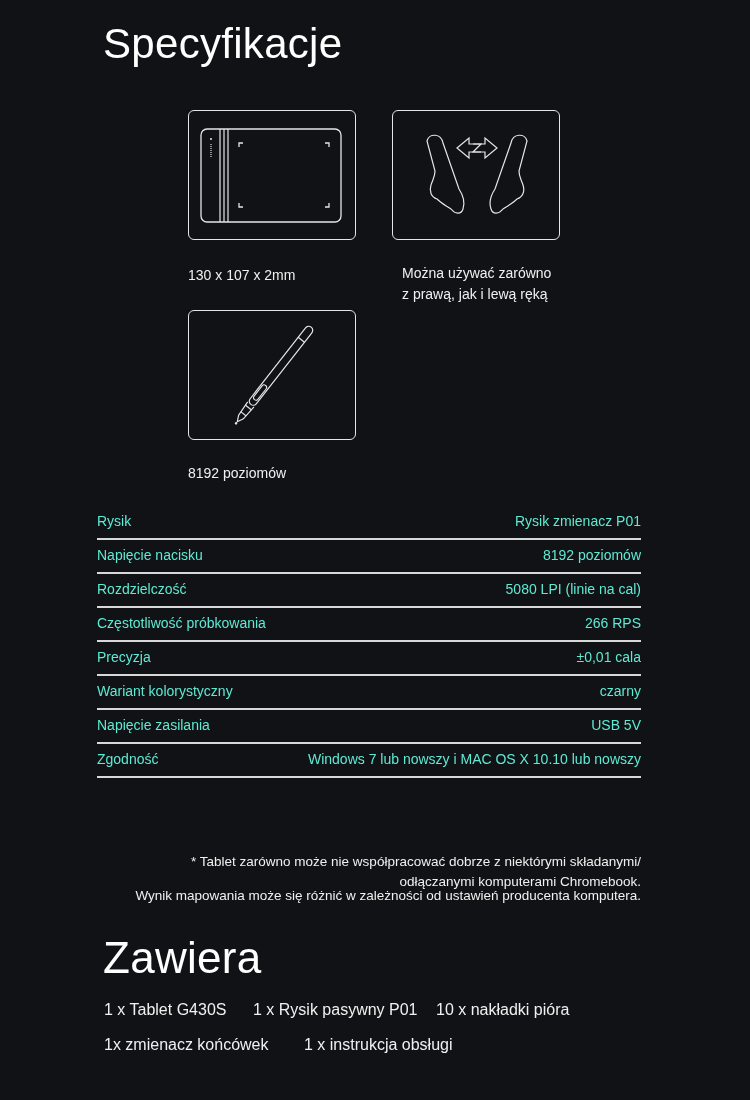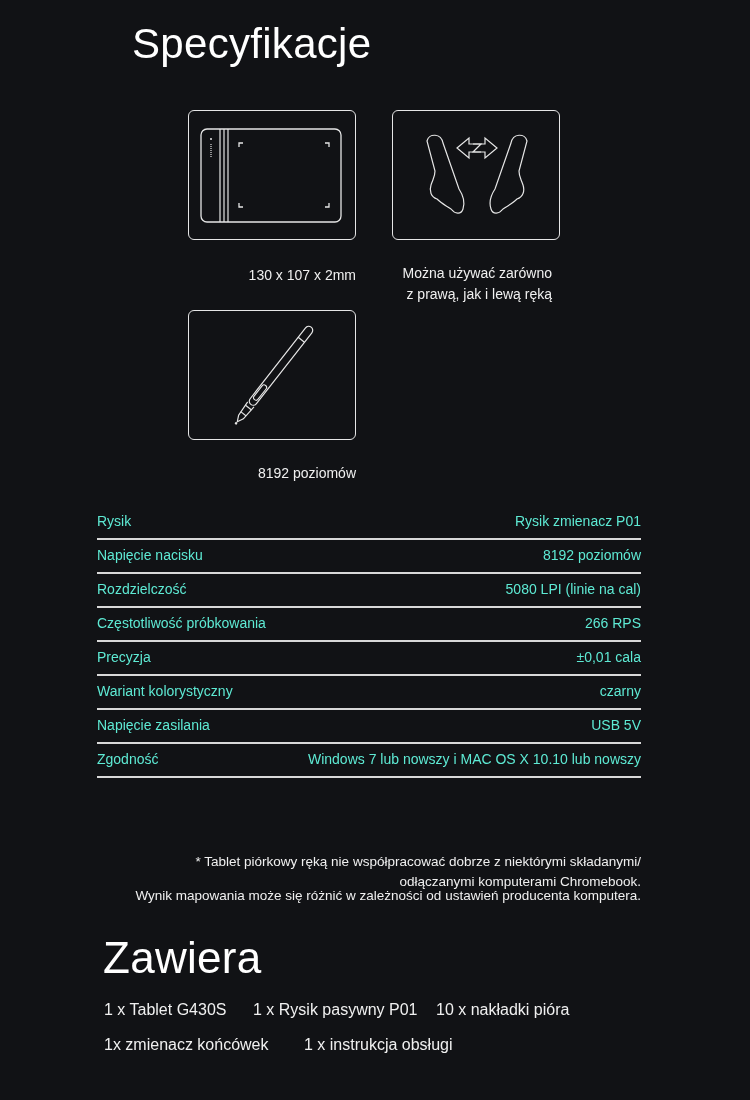--- a/index.html
+++ b/index.html
@@ -1,23 +1,23 @@
 <!DOCTYPE html>
 <html><head>
 <meta charset="utf-8">
 <style>
   * { box-sizing: border-box; margin: 0; padding: 0; }
   html, body { width: 750px; height: 1100px; background: #111215; overflow: hidden; }
   body { font-family: "Liberation Sans", "DejaVu Sans", sans-serif; color: #f2f2f2; position: relative; }
   .h1 { position: absolute; left: 103px; font-size: 42px; font-weight: 400; color: #ffffff; letter-spacing: 0.3px; }
-  .h1.spec { top: 20px; margin-left: 29px; }
+  .h1.spec { top: 20px; }
   .h1.zaw { top: 933px; font-size: 44px; }
   .card { position: absolute; width: 168px; height: 130px; border: 1.5px solid #e6e6e6; border-radius: 6px; }
   .card svg { position: absolute; left: 0; top: 0; }
-  .cap { position: absolute; font-size: 14px; color: #f0f0f0; text-align: right; line-height: 21px; }
+  .cap { position: absolute; font-size: 14px; color: #f0f0f0; text-align: left; line-height: 21px; }
   .table { position: absolute; left: 97px; top: 506px; width: 544px; }
   .row { height: 34px; display: flex; justify-content: space-between; align-items: center; border-bottom: 2px solid #d8d8d8; font-size: 14px; color: #5eead4; padding-bottom: 2px; }
   .row:last-child { }
   .note { position: absolute; right: 109px; top: 852px; text-align: right; font-size: 13.5px; line-height: 20px; color: #f0f0f0; width: 560px; }
   .contents { position: absolute; left: 104px; font-size: 16px; color: #f0f0f0; }
 </style>
 </head>
 <body>
 
 <div class="h1 spec">Specyfikacje</div>
@@ -39,21 +39,21 @@
 <div class="cap" style="left:188px; top:265px; width:168px;">130 x 107 x 2mm</div>
 
 <div class="card" style="left:392px; top:110px;">
   <svg width="168" height="130" viewBox="0 0 168 130">
     <path d="M34 30 C36 22, 48 22, 50 32 L66 78 C70 84, 72 92, 70 98 C68 104, 62 103, 58 98 C52 94, 48 92, 44 88 C38 86, 36 80, 38 74 C40 68, 42 66, 42 60 Z" fill="none" stroke="#e6e6e6" stroke-width="1.2"></path>
     <path d="M134 30 C132 22, 120 22, 118 32 L102 78 C98 84, 96 92, 98 98 C100 104, 106 103, 110 98 C116 94, 120 92, 124 88 C130 86, 132 80, 130 74 C128 68, 126 66, 126 60 Z" fill="none" stroke="#e6e6e6" stroke-width="1.2"></path>
     <path d="M64 37 L76 27 L76 33 L92 33 L92 27 L104 37 L92 47 L92 41 L76 41 L76 47 Z" fill="none" stroke="#e6e6e6" stroke-width="1.2"></path>
     <path d="M80 33 L88 33 L80 41 L88 41" fill="none" stroke="#e6e6e6" stroke-width="1.2"></path>
   </svg>
 </div>
-<div class="cap" style="left:362px; top:263px; width:190px;">
+<div class="cap" style="left:402px; top:263px; width:190px;">
   <div>Można używać zarówno</div>
   <div>z prawą, jak i lewą ręką</div>
 </div>
 
 <div class="card" style="left:188px; top:310px;">
   <svg width="168" height="130" viewBox="0 0 168 130">
     <g transform="translate(84 65) rotate(-52)">
       <rect x="-36" y="-4" width="98" height="8" rx="4" fill="none" stroke="#e6e6e6" stroke-width="1.2"></rect>
       <line x1="46" y1="-4" x2="46" y2="4" stroke="#e6e6e6" stroke-width="1.2"></line>
       <line x1="-40" y1="-4" x2="-40" y2="4" stroke="#e6e6e6" stroke-width="1.2"></line>
@@ -95,21 +95,21 @@
       <span>Napięcie zasilania</span>
       <span>USB 5V</span>
     </div>
   <div class="row">
       <span>Zgodność</span>
       <span>Windows 7 lub nowszy i MAC OS X 10.10 lub nowszy</span>
     </div>
 </div>
 
 <div class="note">
-  <div>* Tablet piórkowy ręką nie współpracować dobrze z niektórymi składanymi/</div>
+  <div>* Tablet zarówno może nie współpracować dobrze z niektórymi składanymi/</div>
   <div>odłączanymi komputerami Chromebook.</div>
 </div>
 <div class="note" style="top:886px; right:109px; width:600px;">
   <div>Wynik mapowania może się różnić w zależności od ustawień producenta komputera.</div>
 </div>
 
 <div class="h1 zaw">Zawiera</div>
 
 <div class="contents" style="top:1001px;">1 x Tablet G430S</div>
 <div class="contents" style="left:253px; top:1001px;">1 x Rysik pasywny P01</div>

